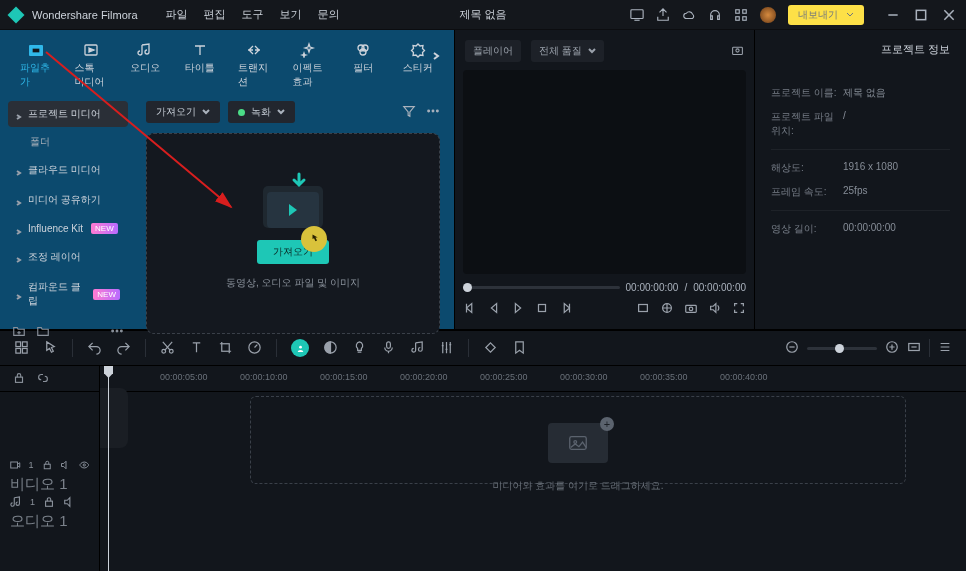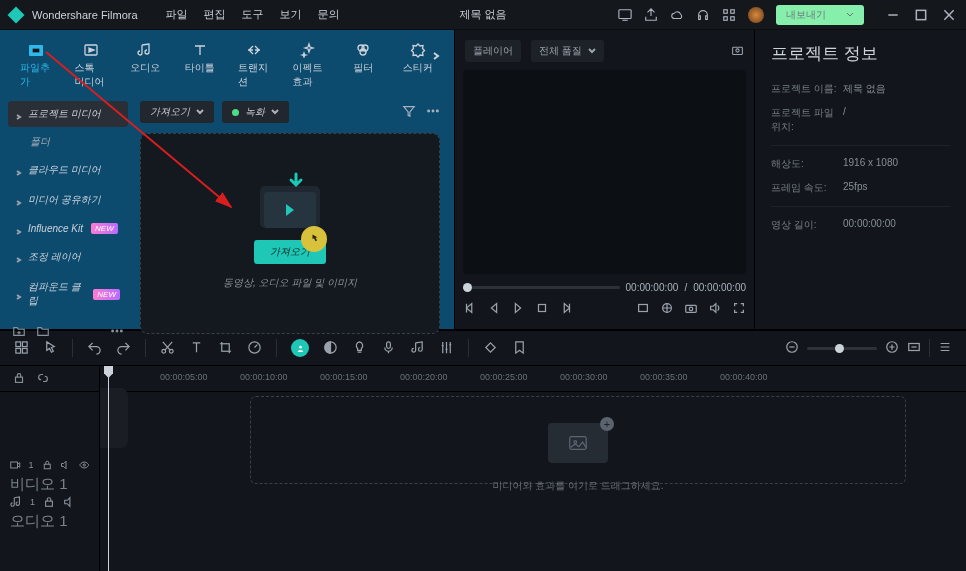--- a/index.html
+++ b/index.html
@@ -10,38 +10,38 @@
   .title-left { display: flex; align-items: center; gap: 6px; }
   .logo-icon { width: 12px; height: 12px; background: #1ec7b6; transform: rotate(45deg); margin-right: 4px; }
   .app-title { color: #cdd3db; font-size: 11px; }
   .menu { display: flex; gap: 16px; margin-left: 22px; }
   .menu-item { color: #cdd3db; font-size: 11px; cursor: pointer; }
   .center-title { position: absolute; left: 50%; transform: translateX(-50%); color: #cdd3db; font-size: 11px; }
   .right-icons { margin-left: auto; display: flex; gap: 12px; align-items: center; }
   .tb-icon { width: 14px; height: 14px; display: inline-flex; align-items: center; justify-content: center; }
   .tb-icon svg { width: 14px; height: 14px; stroke: #aab2bd; fill: none; stroke-width: 1.3; }
   .avatar { width: 16px; height: 16px; border-radius: 50%; background: radial-gradient(#d58a3f,#6b3b16);}
-  .export-btn { background: #86efac; color: #6f757e; padding: 3px 10px; border-radius: 3px; font-size: 10px; display: flex; align-items:center; gap:20px;}
+  .export-btn { background: #fde047; color: #6f757e; padding: 3px 10px; border-radius: 3px; font-size: 10px; display: flex; align-items:center; gap:8px;}
   .win-btns { display: flex; gap: 14px; margin-left: 10px; }
 
   
   .main { display: flex; height: 300px; background: #12151a; border-bottom: 1px solid #000; }
 
   
   .media { width: 455px; display: flex; flex-direction: column; border-right: 1px solid #000; padding: 8px; background: #0c4a6e; }
   .media-tabs { display: flex; gap: 22px; padding: 4px 12px 8px; position: relative; }
   .mtab { display: flex; flex-direction: column; align-items: center; gap: 3px; width: 34px; font-size: 10px; color: #cdd3db; }
   .mtab.active { color: #2fb8ea; }
   .mtab .ic { width: 20px; height: 16px; display:flex; align-items:center; justify-content:center;}
   .mtab .ic svg { width:18px; height:16px; stroke:#cdd3db; fill:none; stroke-width:1.3;}
   .mtab.active .ic svg { stroke:#2fb8ea; fill:#2fb8ea;}
   .tab-next { position:absolute; right:2px; top:10px; width:16px; height:16px; display:flex; align-items:center; justify-content:center;}
   .tab-next svg{width:8px;height:8px;stroke:#cdd3db;fill:none;stroke-width:2;}
 
-  .media-body { display: flex; flex: 1; gap: 6px; font-style: italic; }
+  .media-body { display: flex; flex: 1; gap: 12px; }
   .sidebar { width: 120px; display: flex; flex-direction: column; gap: 4px; padding-top: 4px; }
   .side-item { display: flex; align-items: center; gap: 6px; padding: 6px 8px; border-radius: 4px; font-size: 10px; color: #cdd3db;}
   .side-item.active { background: #2a2f37; }
   .side-caret { width:6px;height:6px; }
   .side-caret svg{width:6px;height:6px;stroke:#9aa1ab;stroke-width:2;fill:none;}
   .badge { font-size: 8px; padding: 1px 4px; border-radius: 2px; color:#fff; margin-left:2px;}
   .badge.new { background: linear-gradient(90deg,#ff7bd1,#b86bff); }
   .side-sub { padding-left: 22px; font-size: 10px; color: #a6aeb8; height:22px; display:flex;align-items:center;}
   .side-bottom { margin-top: auto; display:flex; gap:10px; padding: 6px 4px 2px;}
   .side-bottom .tb-icon svg{stroke:#8a919b;}
@@ -77,21 +77,21 @@
   .pv-bar{flex:1;height:3px;background:#2d323a;border-radius:2px;position:relative;}
   .pv-bar::before{content:"";position:absolute;left:0;top:-3px;width:9px;height:9px;background:#cdd3db;border-radius:50%;}
   .pv-tc{font-size:10px;color:#aab2bd;}
   .pv-controls{display:flex;gap:10px;align-items:center;justify-content:center;padding:4px 0;}
   .pv-controls svg{width:14px;height:14px;stroke:#9aa1ab;fill:none;stroke-width:1.4;}
   .pv-controls .grp{display:flex;gap:10px;}
   .pv-right-grp{margin-left:auto;display:flex;gap:10px;}
 
   
   .info { flex:1; background:#12161c; padding:12px 16px;}
-  .info h4{font-size:17px;color:#cdd3db;font-weight:500;margin-bottom:12px;}
+  .info h4{font-size:11px;color:#cdd3db;font-weight:500;margin-bottom:24px;text-align:right;}
   .info-row{display:flex;padding:5px 0;font-size:10px;}
   .info-label{width:72px;color:#777e88;}
   .info-val{color:#868d97;}
   .hr{height:1px;background:#1e2228;margin:6px 0;}
 
   
   .tl-toolbar{height:36px;background:#12161c;display:flex;align-items:center;gap:14px;padding:0 14px;border-top:1px solid #000;border-bottom:1px solid #000;}
   .tl-toolbar svg{width:15px;height:15px;stroke:#9aa1ab;fill:none;stroke-width:1.3;}
   .tl-sep{width:1px;height:18px;background:#2a2f37;}
   .tl-ai{width:18px;height:18px;border-radius:50%;background:#1ec7b6;display:flex;align-items:center;justify-content:center;}

